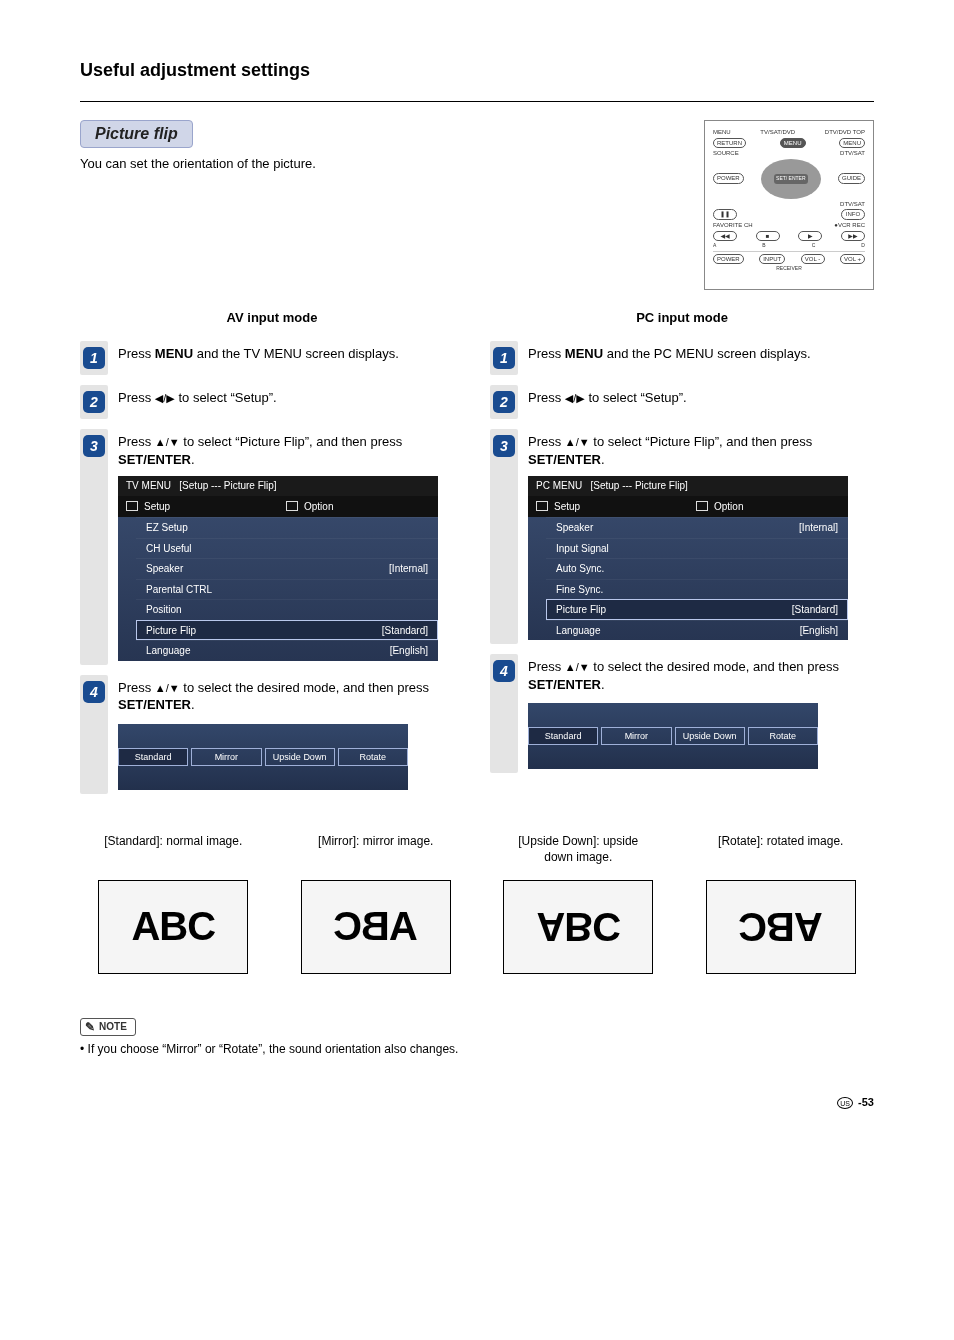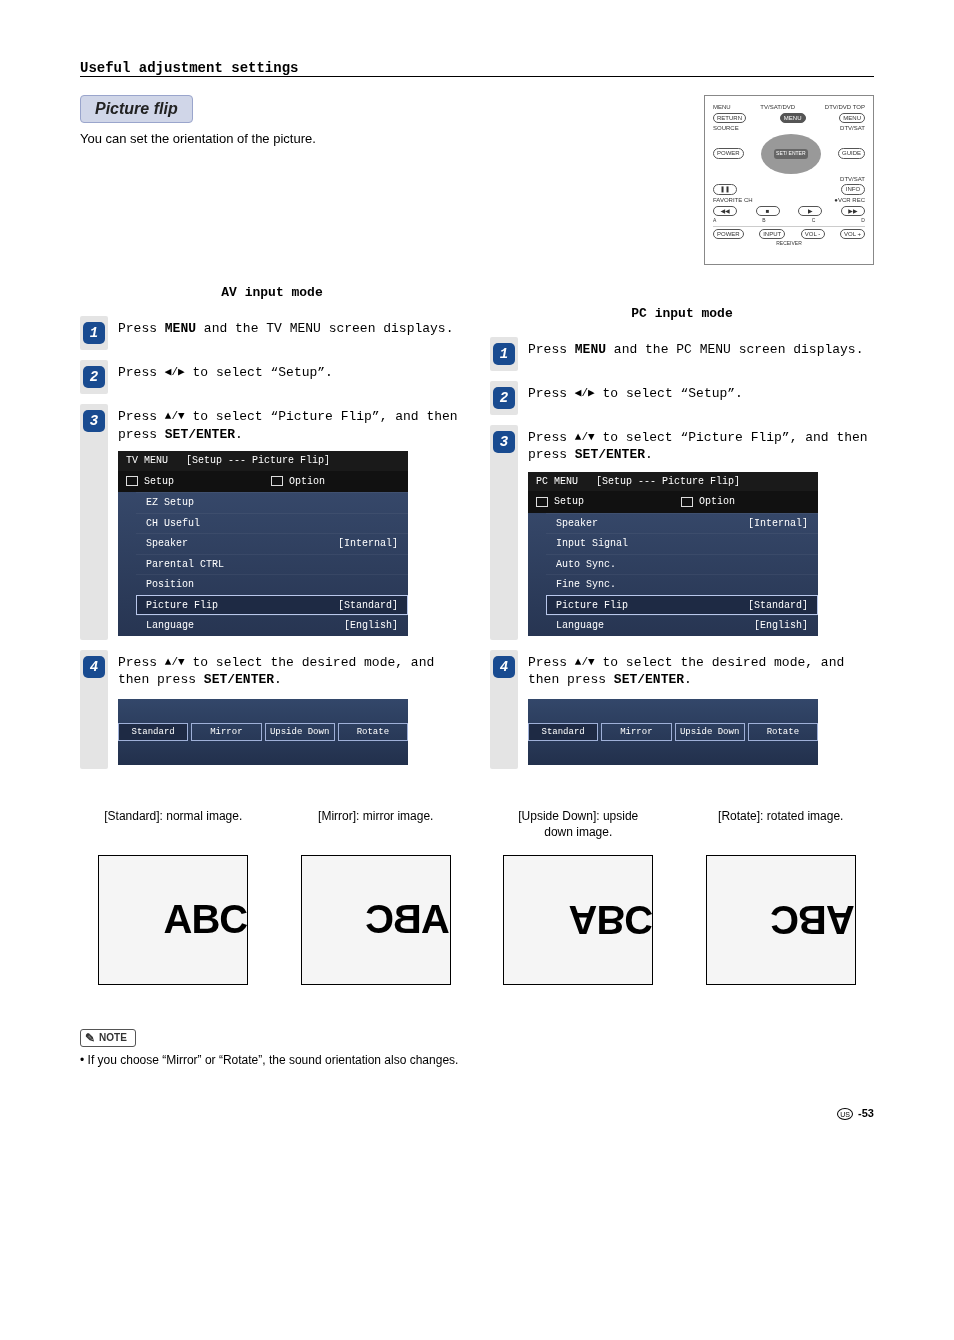--- a/index.html
+++ b/index.html
@@ -5,21 +5,21 @@
   * { box-sizing: border-box; margin: 0; padding: 0; }
   body {
     font-family: Arial, Helvetica, sans-serif;
     font-size: 13px;
     color: #000;
     background: #fff;
     width: 954px;
     margin: 0 auto;
     padding: 60px 80px 40px 80px;
   }
-  .page-header { font-weight: bold; font-size: 14px; margin-bottom: 0; font-family: Liberation Mono, monospace; }
+  .page-header { font-weight: bold; font-size: 18px; margin-bottom: 20px; }
   .hr { border-top: 1px solid #000; margin-bottom: 18px; }
   .section-title-bar {
     display: inline-block;
     background: #d0d6e8;
     border: 1px solid #9aa5cc;
     border-radius: 4px;
     padding: 4px 14px;
     font-weight: bold;
     font-style: italic;
     font-size: 16px;
@@ -40,42 +40,42 @@
     display:flex; flex-direction: column; align-items:center; gap:2px;
   }
   .remote-row { display:flex; justify-content: space-between; width:100%; gap:2px; align-items:center;}
   .pill { border:1px solid #555; border-radius: 6px; padding:1px 3px; font-size:6px; text-align:center; background:#fff; min-width:24px;}
   .pill.dark { background:#555; color:#fff; }
   .nav-pad { width:60px; height:40px; border-radius: 50%; background:#999; display:flex; align-items:center; justify-content:center; position:relative;}
   .nav-center { background:#666; color:#fff; font-size:5px; padding:2px; border-radius:3px;}
   .remote-sep { height:1px; background:#ccc; width:100%; }
   .remote-caption { font-size:5px; text-align:center;}
 
-  .columns { display: flex; gap: 26px; align-items: flex-end; font-family: Liberation Mono, monospace; }
+  .columns { display: flex; gap: 26px; align-items: flex-start; }
   .col { flex: 1; }
   .col-title { text-align: center; font-weight: bold; margin-bottom: 16px; font-size:13px;}
 
   .step { display: flex; align-items: flex-start; margin-bottom: 10px; }
   .step-num-wrap {
     width: 28px; background:#e4e4e4; display:flex; align-items:flex-start; justify-content:center;
     border-radius: 2px; align-self: stretch; padding: 6px 0;
   }
   .step-num {
     width: 22px; height: 22px; border-radius: 5px;
     background: #194b90; color: #fff; font-weight: bold; font-style: italic;
     display:flex; align-items:center; justify-content:center; font-size:14px;
   }
   .step-body { flex:1; padding: 4px 6px 4px 10px; line-height:1.35; }
   .step-body b { font-weight: bold; }
   .arrow { font-size: 11px; vertical-align: middle; }
 
   .menu-panel {
     margin-top: 8px;
     background: linear-gradient(#3a4d70, #273552);
-    font-size: 10px; color:#fff; width: 290px;
+    font-size: 10px; color:#fff; width: 320px;
   }
   .menu-titlebar {
     background:#1a1a1a; padding:3px 8px; font-size:10px;
   }
   .menu-tabs { display:flex; background:#111; }
   .menu-tab { flex:0 0 50%; padding:4px 8px; display:flex; align-items:center; gap:6px; }
   .menu-tab.active{ background:#111;}
   .tab-icon { width:12px;height:10px;border:1px solid #ddd; position:relative;}
   .menu-rows { }
   .menu-row { display:flex; justify-content: space-between; padding:3px 10px; border-top:1px solid rgba(255,255,255,0.05);margin-left:18px;}
@@ -91,22 +91,22 @@
     width: 88px; font-size: 9px; color:#fff; text-align:center;
     border: 1px solid #9fb0d8; padding:2px 0;
   }
   .option-row.sel{ background:#1e2a44;}
 
   .examples-row { display:flex; justify-content: space-between; margin-top: 30px; gap:16px;}
   .example { flex:1; text-align:center; font-size:12px;}
   .example .cap1 { margin-bottom:2px;}
   .example .cap2 { margin-bottom:10px; min-height:14px;}
   .abc-box {
-    width: 150px; height:130px; margin: 16px auto; border:1px solid #000; background:#f5f5f5;
-    display:flex; align-items:center; justify-content:flex-end;
+    width: 150px; height:94px; margin: 16px auto; border:1px solid #000; background:#f5f5f5;
+    display:flex; align-items:center; justify-content:center;
     font-size: 40px; font-weight:900; letter-spacing: -1px;
     font-family: Arial Black, Arial, sans-serif;
   }
   .mirror span { transform: scaleX(-1); display:inline-block;}
   .upside span { transform: scaleY(-1); display:inline-block;}
   .rotate span { transform: rotate(180deg); display:inline-block;}
 
   .note-section { margin-top: 28px; }
   .note-label {
     display:inline-flex; align-items:center; gap:4px;

